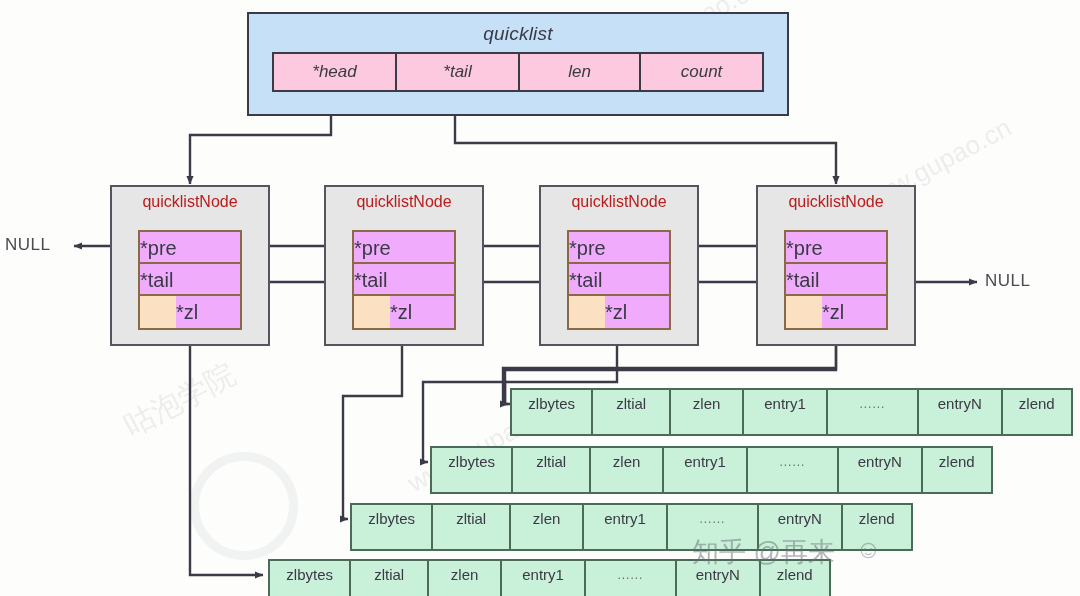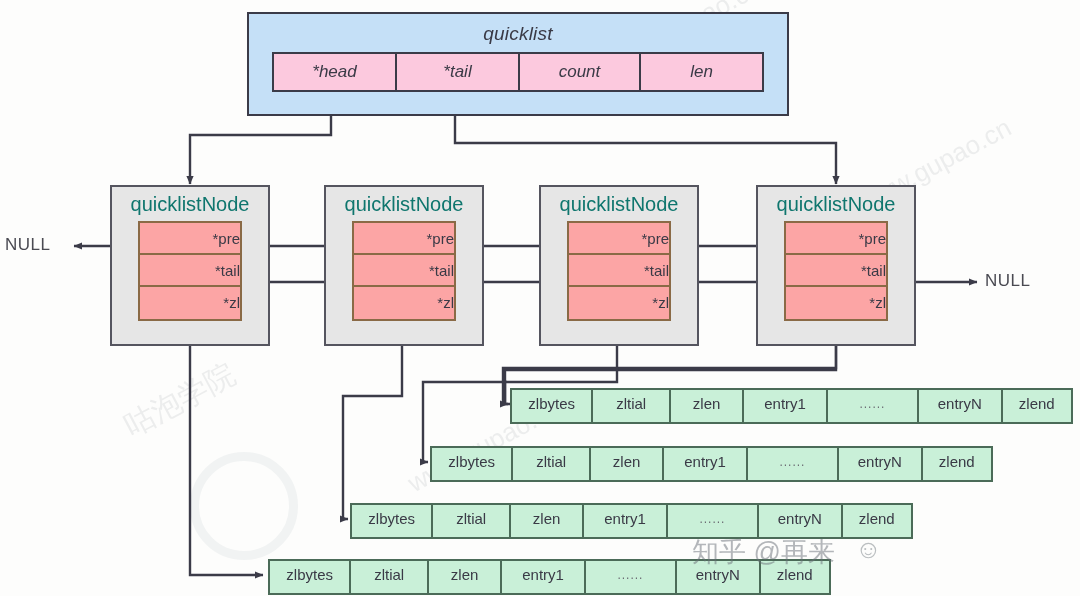--- a/index.html
+++ b/index.html
@@ -72,50 +72,50 @@
 
   
   .qnode {
     background: #e6e6e6;
     border: 2px solid #55555f;
     display: flex;
     flex-direction: column;
     align-items: center;
   }
   .qnode-title {
-    font-size: 20px;
-    color: #0f766e;
+    font-size: 16px;
+    color: #b91c1c;
     margin-top: 6px;
-    margin-bottom: 5px;
+    margin-bottom: 19px;
     white-space: nowrap;
   }
   .qnode-fields {
     border: 2px solid #8a6a46;
     box-sizing: border-box;
     background: #fbe0c2;
   }
   .qnode-field {
-    background: #fca5a5;
+    background: #f0abfc;
     border-bottom: 2px solid #8a6a46;
-    font-size: 15px;
+    font-size: 20px;
     color: #3a3a46;
     height: 32px;
     line-height: 32px;
-    text-align: right;
-    box-sizing: border-box;
-  }
-  .qnode-field:last-child { border-bottom: none; }
+    text-align: left;
+    box-sizing: border-box;
+  }
+  .qnode-field:last-child { border-bottom: none; margin-left: 36px; }
 
   
   .ziplist {
     display: flex;
     border: 2px solid #4b6b58;
     background: #c4efd5;
     box-sizing: border-box;
-    height: 36px;
+    height: 48px;
   }
   .zl-cell {
     background: #c9f0d8;
     border-right: 2px solid #4b6b58;
     font-size: 15px;
     color: #3a3a46;
     line-height: 28px;
     text-align: center;
     box-sizing: border-box;
     white-space: nowrap;
@@ -211,22 +211,22 @@
 
       <path d="M190,346 L190,575 L263,575" marker-end="url(#ah)"></path>
     </g>
   </svg>
 
   <div class="box quicklist" style="left:247px;top:12px;width:542px;height:104px;font-style:italic;">
     <div class="quicklist-title">quicklist</div>
     <div class="ql-fields" style="width:492px;">
       <div class="ql-field" style="width:124px;">*head</div>
       <div class="ql-field" style="width:124px;">*tail</div>
+      <div class="ql-field" style="width:122px;">len</div>
       <div class="ql-field" style="width:122px;">count</div>
-      <div class="ql-field" style="width:122px;">len</div>
     </div>
   </div>
 
   <div class="box qnode" style="left:110px;top:185px;width:160px;height:161px;">
     <div class="qnode-title">quicklistNode</div>
     <div class="qnode-fields" style="width:104px;">
       <div class="qnode-field">*pre</div>
       <div class="qnode-field">*tail</div>
       <div class="qnode-field">*zl</div>
     </div>

